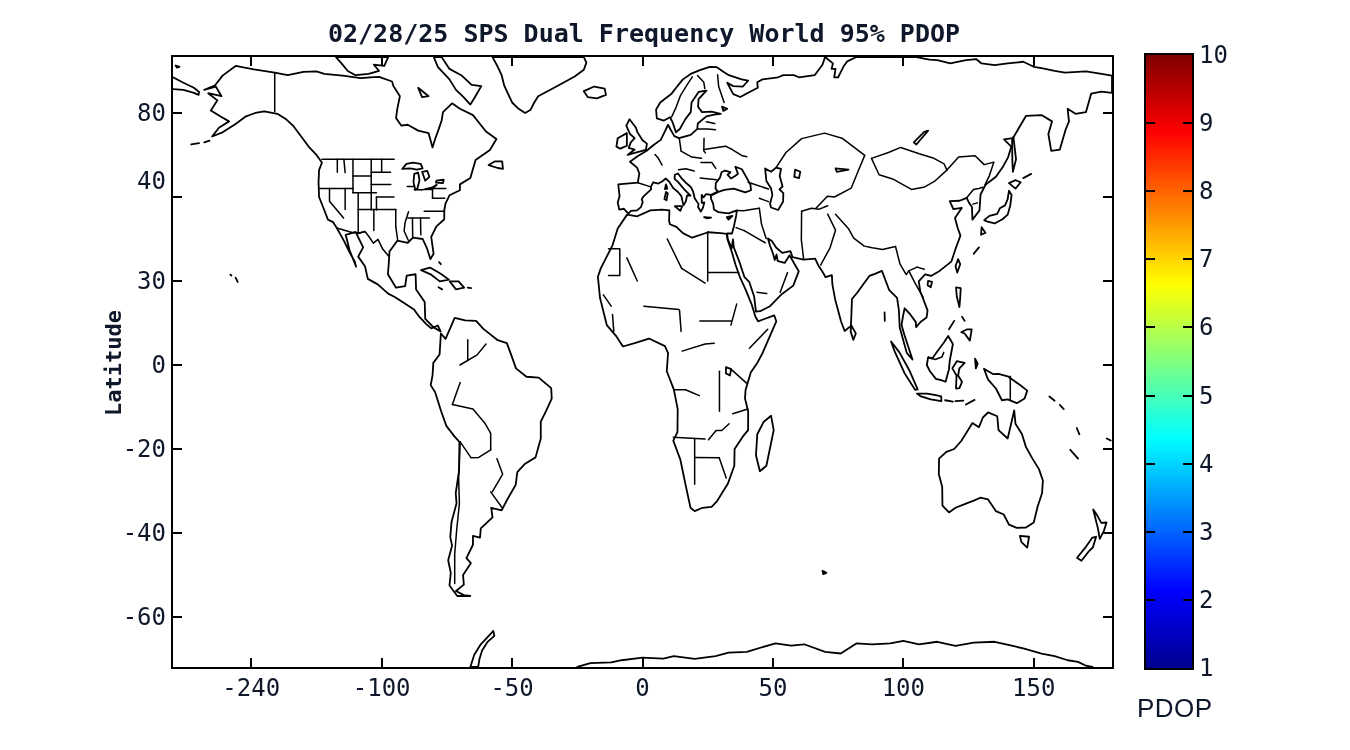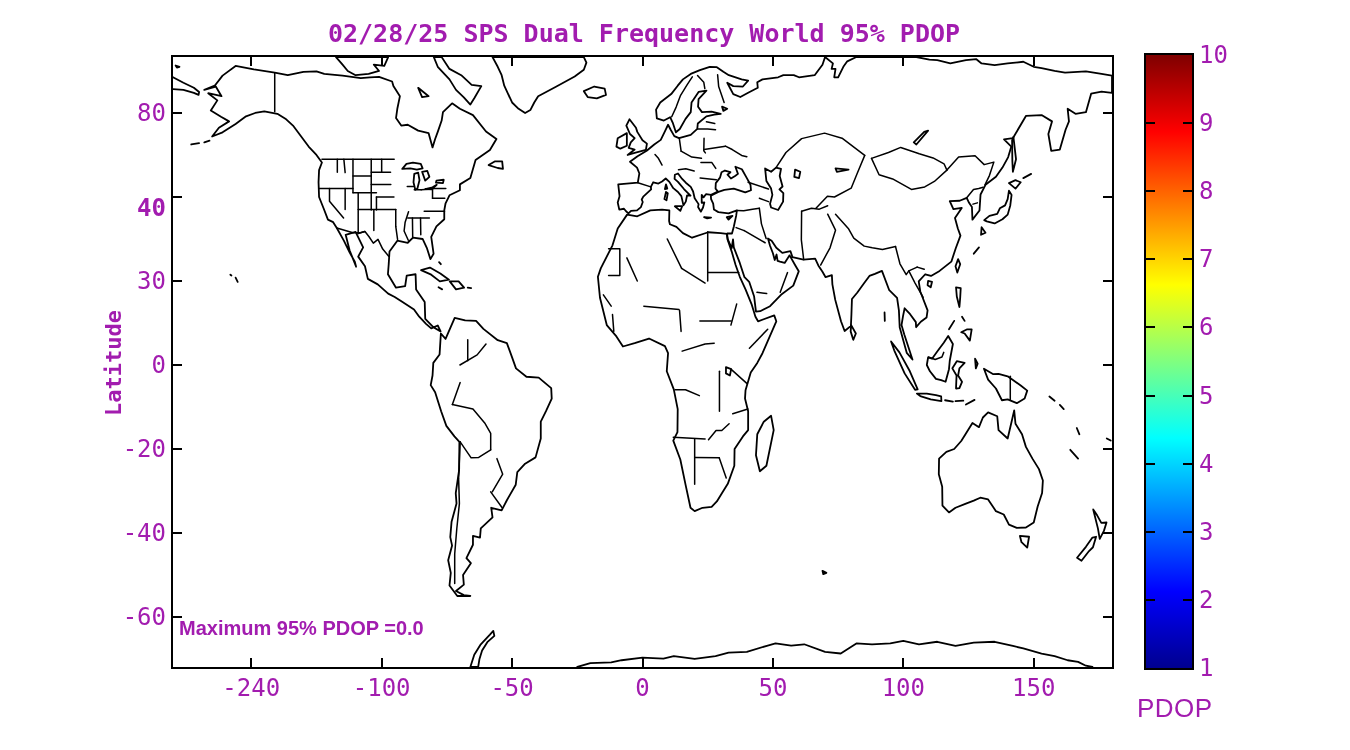--- a/index.html
+++ b/index.html
@@ -1,17 +1,17 @@
 <!DOCTYPE html>
 <html><head>
 <meta charset="utf-8">
 <style>
   html,body{margin:0;padding:0;background:#fff;}
   #figure{position:relative;width:1350px;height:750px;background:#ffffff;overflow:hidden;
-          font-family:"DejaVu Sans Mono", monospace;color:#a21caf;}
+          font-family:"DejaVu Sans Mono", monospace;color:#0f172a;}
   #title{position:absolute;left:644px;top:19px;transform:translateX(-50%);
          font:bold 25px "DejaVu Sans Mono", monospace;white-space:pre;letter-spacing:0px;}
   #plot{position:absolute;left:171px;top:55px;width:943px;height:614px;
         border:2px solid #000;box-sizing:border-box;background:#fff;}
   #plot svg{position:absolute;left:0;top:0;width:939px;height:610px;display:block;}
   #map-svg path{fill:none;stroke:#000;stroke-width:1.8;vector-effect:non-scaling-stroke;
                 stroke-linejoin:round;stroke-linecap:round;}
   #map-svg g.borders path{stroke-width:1.5;}
   .xtick-label{position:absolute;transform:translateX(-50%);top:674px;
                font:24px "DejaVu Sans Mono", monospace;}
@@ -253,21 +253,20 @@
           <path d="M141,-2.7L141,-8.2"></path>
             <path d="M109.6,1.9L112.2,1.3 114.8,1.9 115.5,3"></path>
         </g>
       </g>
     </svg>
   </div>
 
   <div id="ylabel">Latitude</div>
 
   <div id="annotations">
-    <div>Maximum 95% PDOP =0.0</div>
     
     
   </div>
 
   <div id="colorbar"></div>
   <div id="cbar-title">PDOP</div>
 
 
 <div class="xtick-label" style="left: 251.25px;">-240</div>
     <div class="tickmark" style="left: 250.25px; top: 658px; width: 2px; height: 9px;"></div>
@@ -286,21 +285,21 @@
     <div class="tickmark" style="left: 771.917px; top: 57px; width: 2px; height: 9px;"></div>
     <div class="xtick-label" style="left: 903.333px;">100</div>
     <div class="tickmark" style="left: 902.333px; top: 658px; width: 2px; height: 9px;"></div>
     <div class="tickmark" style="left: 902.333px; top: 57px; width: 2px; height: 9px;"></div>
     <div class="xtick-label" style="left: 1033.75px;">150</div>
     <div class="tickmark" style="left: 1032.75px; top: 658px; width: 2px; height: 9px;"></div>
     <div class="tickmark" style="left: 1032.75px; top: 57px; width: 2px; height: 9px;"></div>
     <div class="ytick-label" style="top: 112.985px;">80</div>
     <div class="tickmark" style="left: 173px; top: 111.985px; width: 9px; height: 2px;"></div>
     <div class="tickmark" style="left: 1103px; top: 111.985px; width: 9px; height: 2px;"></div>
-    <div class="ytick-label" style="top: 208px; font-weight: bold;">40</div>
+    <div class="ytick-label" style="top: 181px;">40</div>
     <div class="tickmark" style="left: 173px; top: 195.984px; width: 9px; height: 2px;"></div>
     <div class="tickmark" style="left: 1103px; top: 195.984px; width: 9px; height: 2px;"></div>
     <div class="ytick-label" style="top: 280.983px;">30</div>
     <div class="tickmark" style="left: 173px; top: 279.983px; width: 9px; height: 2px;"></div>
     <div class="tickmark" style="left: 1103px; top: 279.983px; width: 9px; height: 2px;"></div>
     <div class="ytick-label" style="top: 364.982px;">0</div>
     <div class="tickmark" style="left: 173px; top: 363.982px; width: 9px; height: 2px;"></div>
     <div class="tickmark" style="left: 1103px; top: 363.982px; width: 9px; height: 2px;"></div>
     <div class="ytick-label" style="top: 448.981px;">-20</div>
     <div class="tickmark" style="left: 173px; top: 447.981px; width: 9px; height: 2px;"></div>

